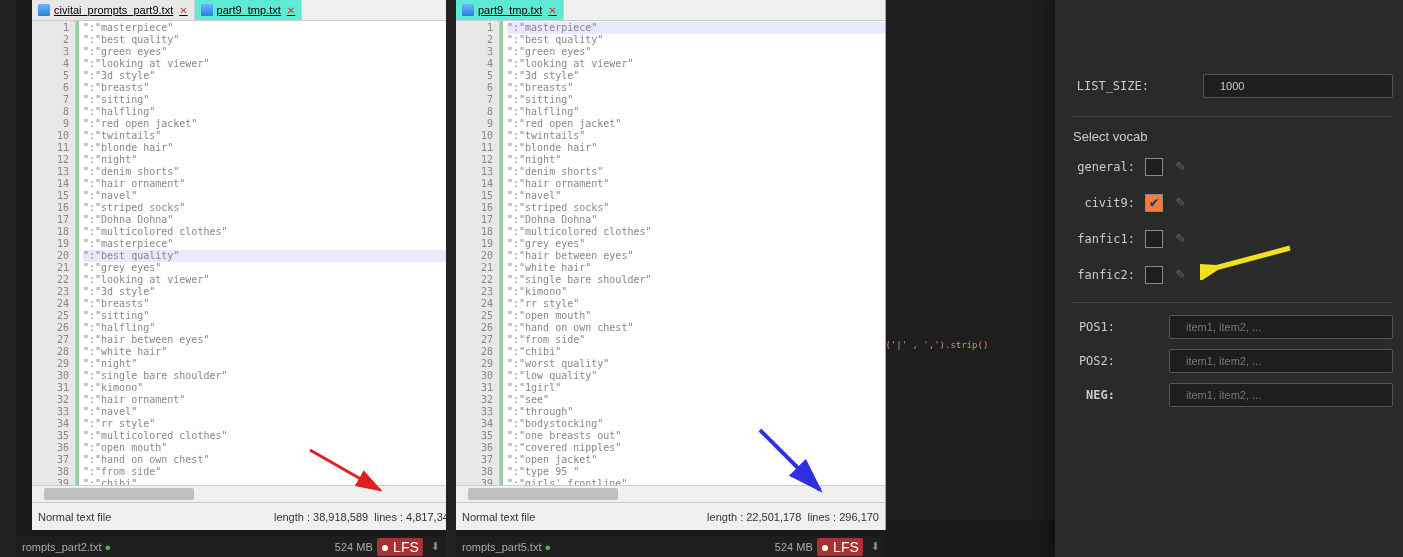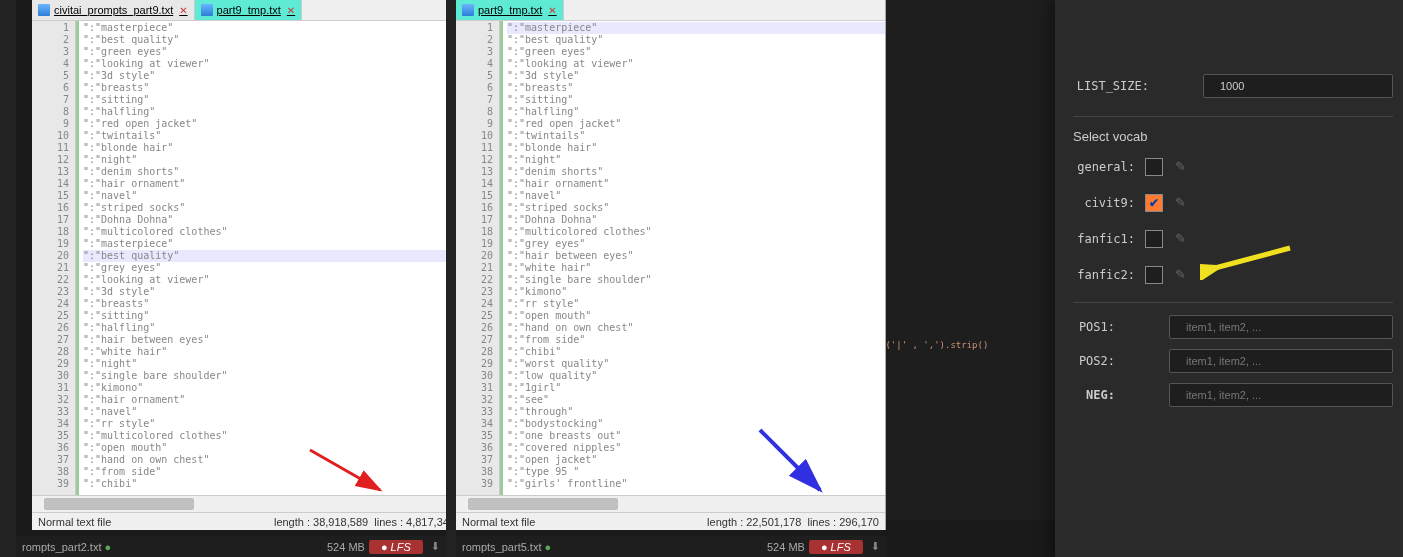--- a/index.html
+++ b/index.html
@@ -89,21 +89,21 @@
     position: relative;
   }
   .hscroll .thumb {
     position: absolute;
     top: 2px; left: 12px;
     width: 35%; height: 12px;
     background: #c0c0c0;
     border-radius: 2px;
   }
   .status-bar {
-    height: 18px;
+    height: 28px;
     background: #f0f0f0;
     border-top: 1px solid #ccc;
     font-size: 11px;
     color: #333;
     display: flex;
     align-items: center;
     padding: 0 6px;
   }
   .status-bar .sp { flex: 1; }
   .bottom-dark {
@@ -113,25 +113,24 @@
     background: #1e1e1e;
     color: #aaa;
     font-size: 11px;
     display: flex;
     align-items: center;
     padding: 0 6px;
   }
   .badge-lfs {
     background: #a83232;
     color: #fff;
-    font-size: 11px;
-    padding: 1px 12px;
+    font-size: 14px;
+    padding: 1px 4px;
     border-radius: 2px;
     margin: 0 4px;
-    font-style: italic;
   }
   .down-icon { color: #888; margin-left: 4px; }
   
   .mid-snip {
     position: absolute;
     left: 880px;
     top: 0;
     width: 180px;
     height: 520px;
     background: #1e1e1e;

